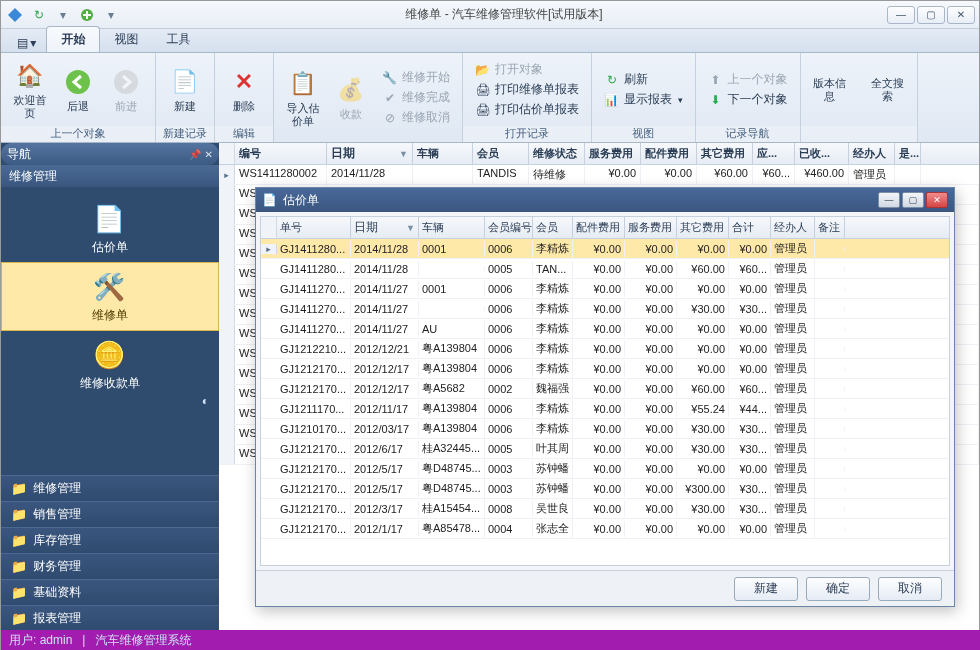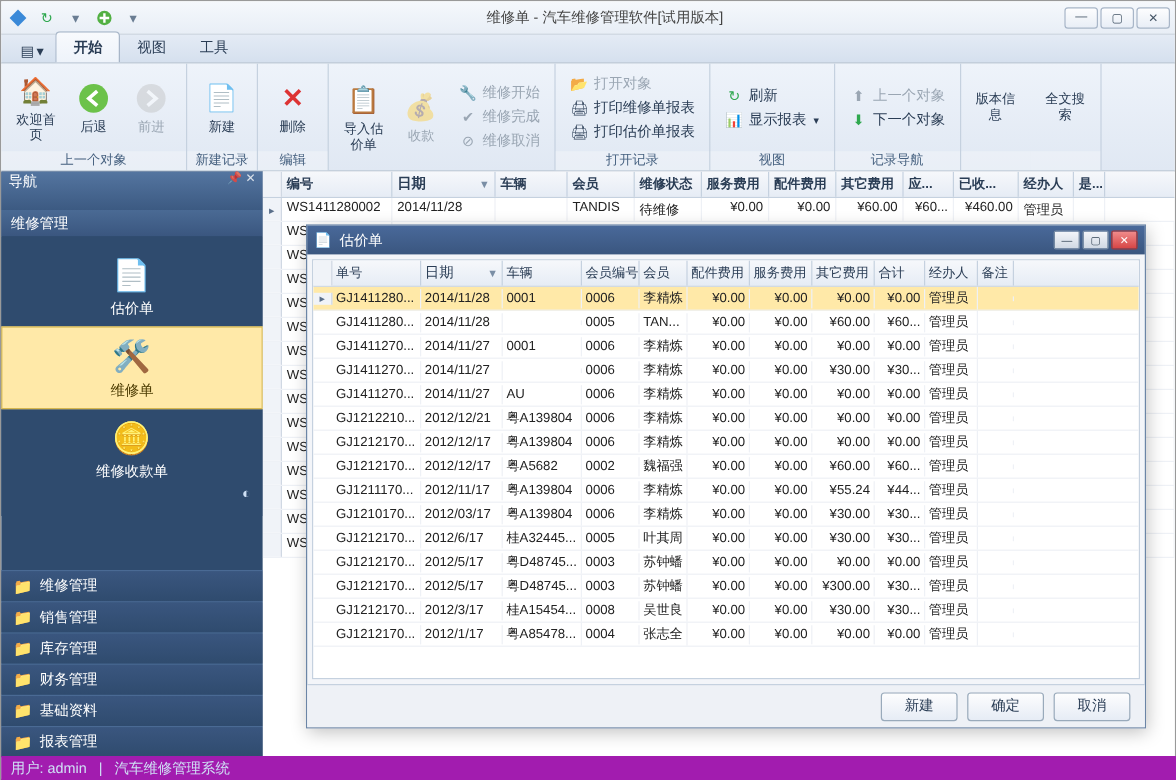--- a/index.html
+++ b/index.html
@@ -26,21 +26,21 @@
 .rbtn-lg .lbl { font-size: 11px; color: #2a3d55; text-align: center; line-height: 1.1; }
 .rbtn-lg.disabled .lbl { color: #9aa6b3; }
 .rbtn-lg.disabled .ico { opacity: 0.4; }
 .rcol { display: flex; flex-direction: column; gap: 1px; padding: 2px; }
 .rbtn-sm { display: flex; align-items: center; gap: 4px; padding: 1px 4px; color: #2a3d55; font-size: 11px; white-space: nowrap; }
 .rbtn-sm.disabled { color: #9aa6b3; }
 .rbtn-sm .si { width: 16px; height: 16px; display: inline-flex; align-items: center; justify-content: center; font-size: 12px; }
 
 .midrow { display: flex; height: 488px; }
 .sidebar { width: 218px; background: #2f4b6e; display: flex; flex-direction: column; color: #fff; }
-.side-head { height: 32px; background: linear-gradient(#5475a0,#3c5a82); display: flex; padding: 0 6px; font-size: 12px; color: #fff; }
+.side-head { height: 22px; background: linear-gradient(#5475a0,#3c5a82); display: flex; align-items: center; padding: 0 6px; font-size: 12px; color: #fff; border-radius: 11px; }
 .side-head .sp { flex: 1; }
 .side-head .pin { font-size: 10px; opacity: .8; }
 .side-sub { height: 22px; background: linear-gradient(#4a6a94,#3a567f); display: flex; align-items: center; padding: 0 8px; font-size: 12px; }
 .nav-pane { background: #2f4b6e; padding: 8px 0; }
 .nav-item { display: flex; flex-direction: column; align-items: center; padding: 6px; color: #fff; }
 .nav-item .nico { width: 36px; height: 36px; display: flex; align-items: center; justify-content: center; font-size: 26px; }
 .nav-item.active { background: #ffe9a8; color: #4a3a00; border: 1px solid #d6b74f; margin: 0 0; }
 .nav-item .nlbl { font-size: 12px; margin-top: 2px; }
 .collapse-row { display: flex; justify-content: flex-end; padding-right: 10px; color: #cfe0f5; margin-top: -4px; margin-bottom: 4px; }
 .side-folders { margin-top: auto; }

